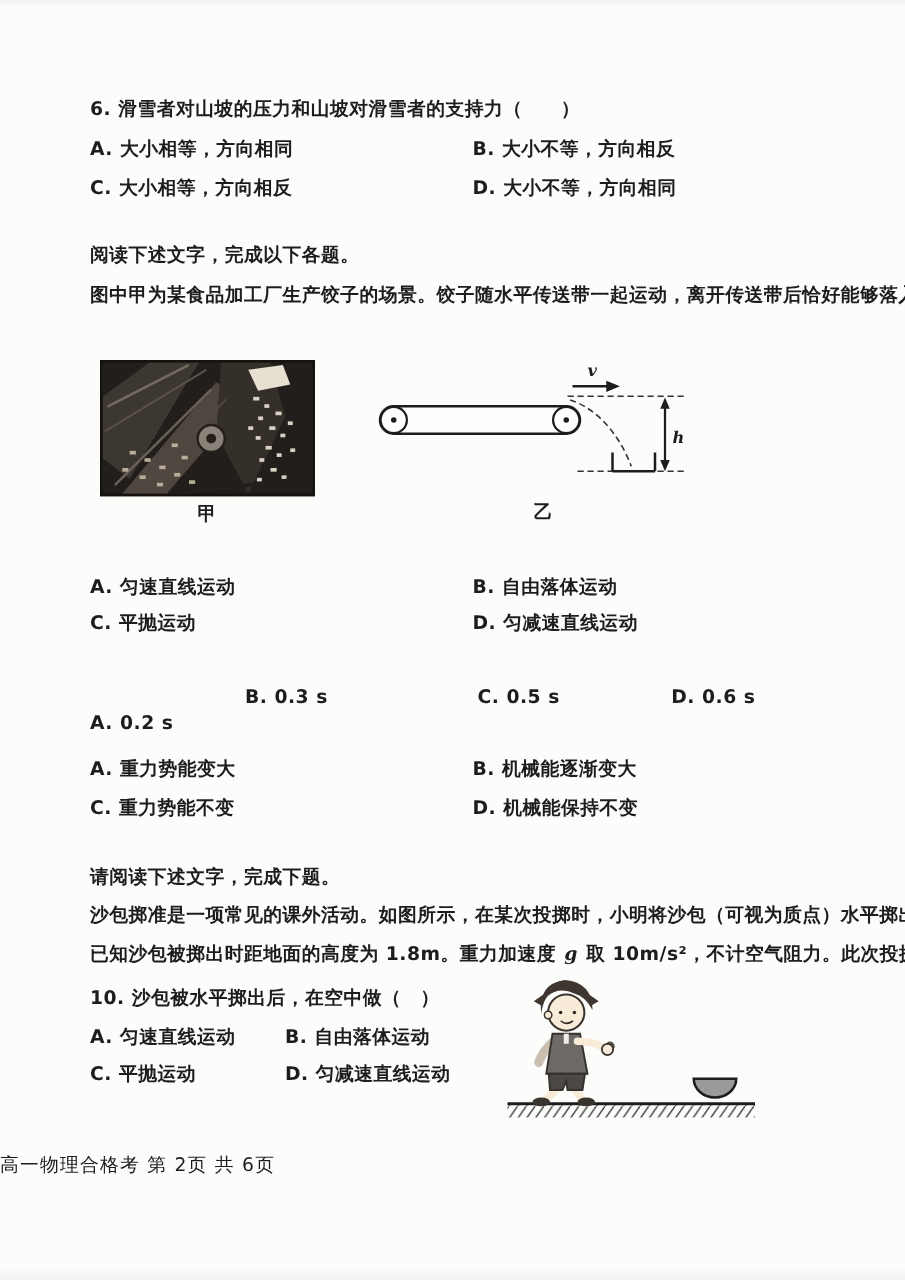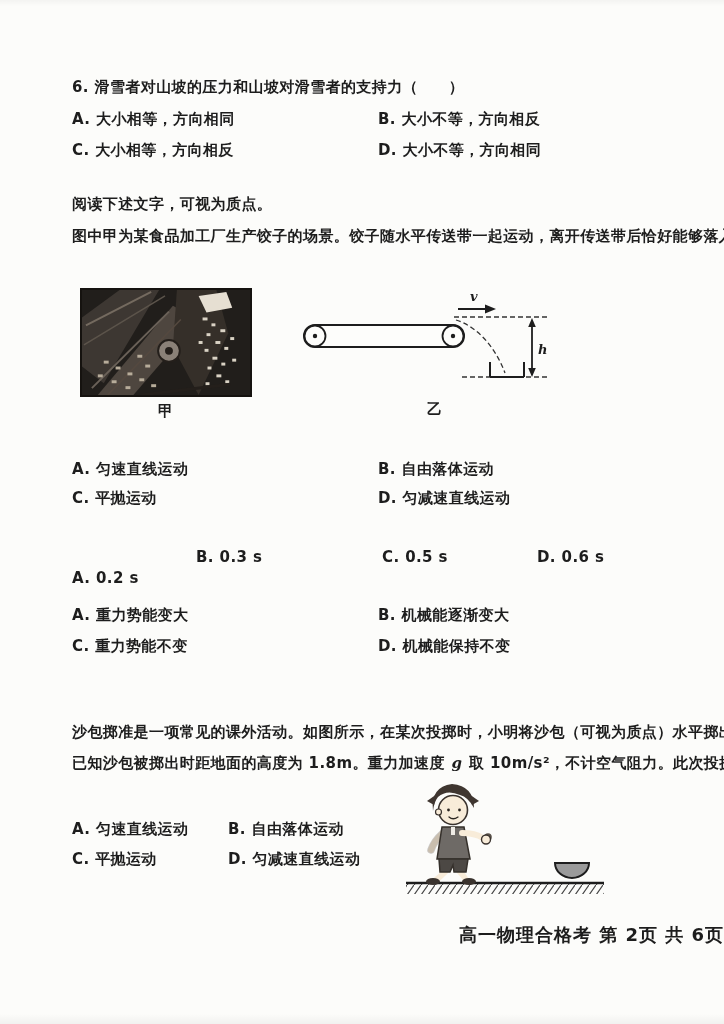--- a/index.html
+++ b/index.html
@@ -48,23 +48,23 @@
     border:2px solid #15120f;
     box-sizing:border-box;
     background:#211e1b;
   }
   .photo-frame svg{display:block;width:100%;height:100%;}
   .diagram{position:absolute;left:300px;top:284px;width:256px;height:112px;}
   .cartoon{position:absolute;left:400px;top:775px;width:210px;height:120px;}
   .footer{
     position:absolute;
     left:0;right:0;top:923px;
-    text-align:right;
-    font-size:18px;
-    font-weight:700;
+    text-align:left;
+    font-size:15px;
+    font-weight:400;
     letter-spacing:1px;
   }
   svg text{
     font-family:"DejaVu Serif","Liberation Serif",serif;
     font-style:italic;
     font-weight:700;
     font-size:13px;
     fill:#1d1d1d;
   }
 </style>
@@ -72,21 +72,21 @@
 <body>
 
 <div class="paper">
 
   <div class="t" style="left:72px;top:78px">6. 滑雪者对山坡的压力和山坡对滑雪者的支持力（　　）</div>
   <div class="t" style="left:72px;top:110px">A. 大小相等，方向相同</div>
   <div class="t" style="left:378px;top:110px">B. 大小不等，方向相反</div>
   <div class="t" style="left:72px;top:141px">C. 大小相等，方向相反</div>
   <div class="t" style="left:378px;top:141px">D. 大小不等，方向相同</div>
 
-  <div class="t" style="left:72px;top:195px">阅读下述文字，可视为质点。</div>
+  <div class="t" style="left:72px;top:195px">阅读下述文字，完成以下各题。</div>
   <div class="t" style="left:72px;top:227px">图中甲为某食品加工厂生产饺子的场景。饺子随水平传送带一起运动，离开传送带后恰好能够落入</div>
 
   <div class="photo-frame">
     <svg viewBox="0 0 170 107" preserveAspectRatio="none">
       <rect width="170" height="107" fill="#211e1b"></rect>
       <polygon points="0,28 38,0 78,0 22,95 0,78" fill="#3d3732"></polygon>
       <polygon points="16,107 92,16 118,30 52,107" fill="#4e463f"></polygon>
       <polygon points="96,0 136,0 148,44 118,107 92,58" fill="#352f29"></polygon>
       <line x1="4" y1="36" x2="70" y2="2" stroke="#746a5f" stroke-width="2"></line>
       <line x1="2" y1="56" x2="84" y2="6" stroke="#5c544b" stroke-width="1.5"></line>
@@ -168,25 +168,27 @@
   <div class="t" style="left:72px;top:569px">A. 0.2 s</div>
   <div class="t" style="left:196px;top:548px">B. 0.3 s</div>
   <div class="t" style="left:382px;top:548px">C. 0.5 s</div>
   <div class="t" style="left:537px;top:548px">D. 0.6 s</div>
 
   <div class="t" style="left:72px;top:606px">A. 重力势能变大</div>
   <div class="t" style="left:378px;top:606px">B. 机械能逐渐变大</div>
   <div class="t" style="left:72px;top:637px">C. 重力势能不变</div>
   <div class="t" style="left:378px;top:637px">D. 机械能保持不变</div>
 
+  <div class="t" style="left:72px;top:692px">请阅读下述文字，完成下题。</div>
   <div class="t" style="left:72px;top:723px">沙包掷准是一项常见的课外活动。如图所示，在某次投掷时，小明将沙包（可视为质点）水平掷出。</div>
   <div class="t" style="left:72px;top:754px">
     <span>已知沙包被掷出时距地面的高度为 1.8m。重力加速度 </span><span class="var">g</span><span> 取 10m/s²，不计空气阻力。此次投掷中</span>
   </div>
 
+  <div class="t" style="left:72px;top:789px">10. 沙包被水平掷出后，在空中做（　）</div>
   <div class="t" style="left:72px;top:820px">A. 匀速直线运动</div>
   <div class="t" style="left:228px;top:820px">B. 自由落体运动</div>
   <div class="t" style="left:72px;top:850px">C. 平抛运动</div>
   <div class="t" style="left:228px;top:850px">D. 匀减速直线运动</div>
 
   <svg class="cartoon" viewBox="0 0 210 120">
     <defs>
       <pattern id="hatch" width="7" height="10" patternUnits="userSpaceOnUse">
         <path d="M0,10 L7,0" stroke="#444" stroke-width="1.2"></path>
       </pattern>

